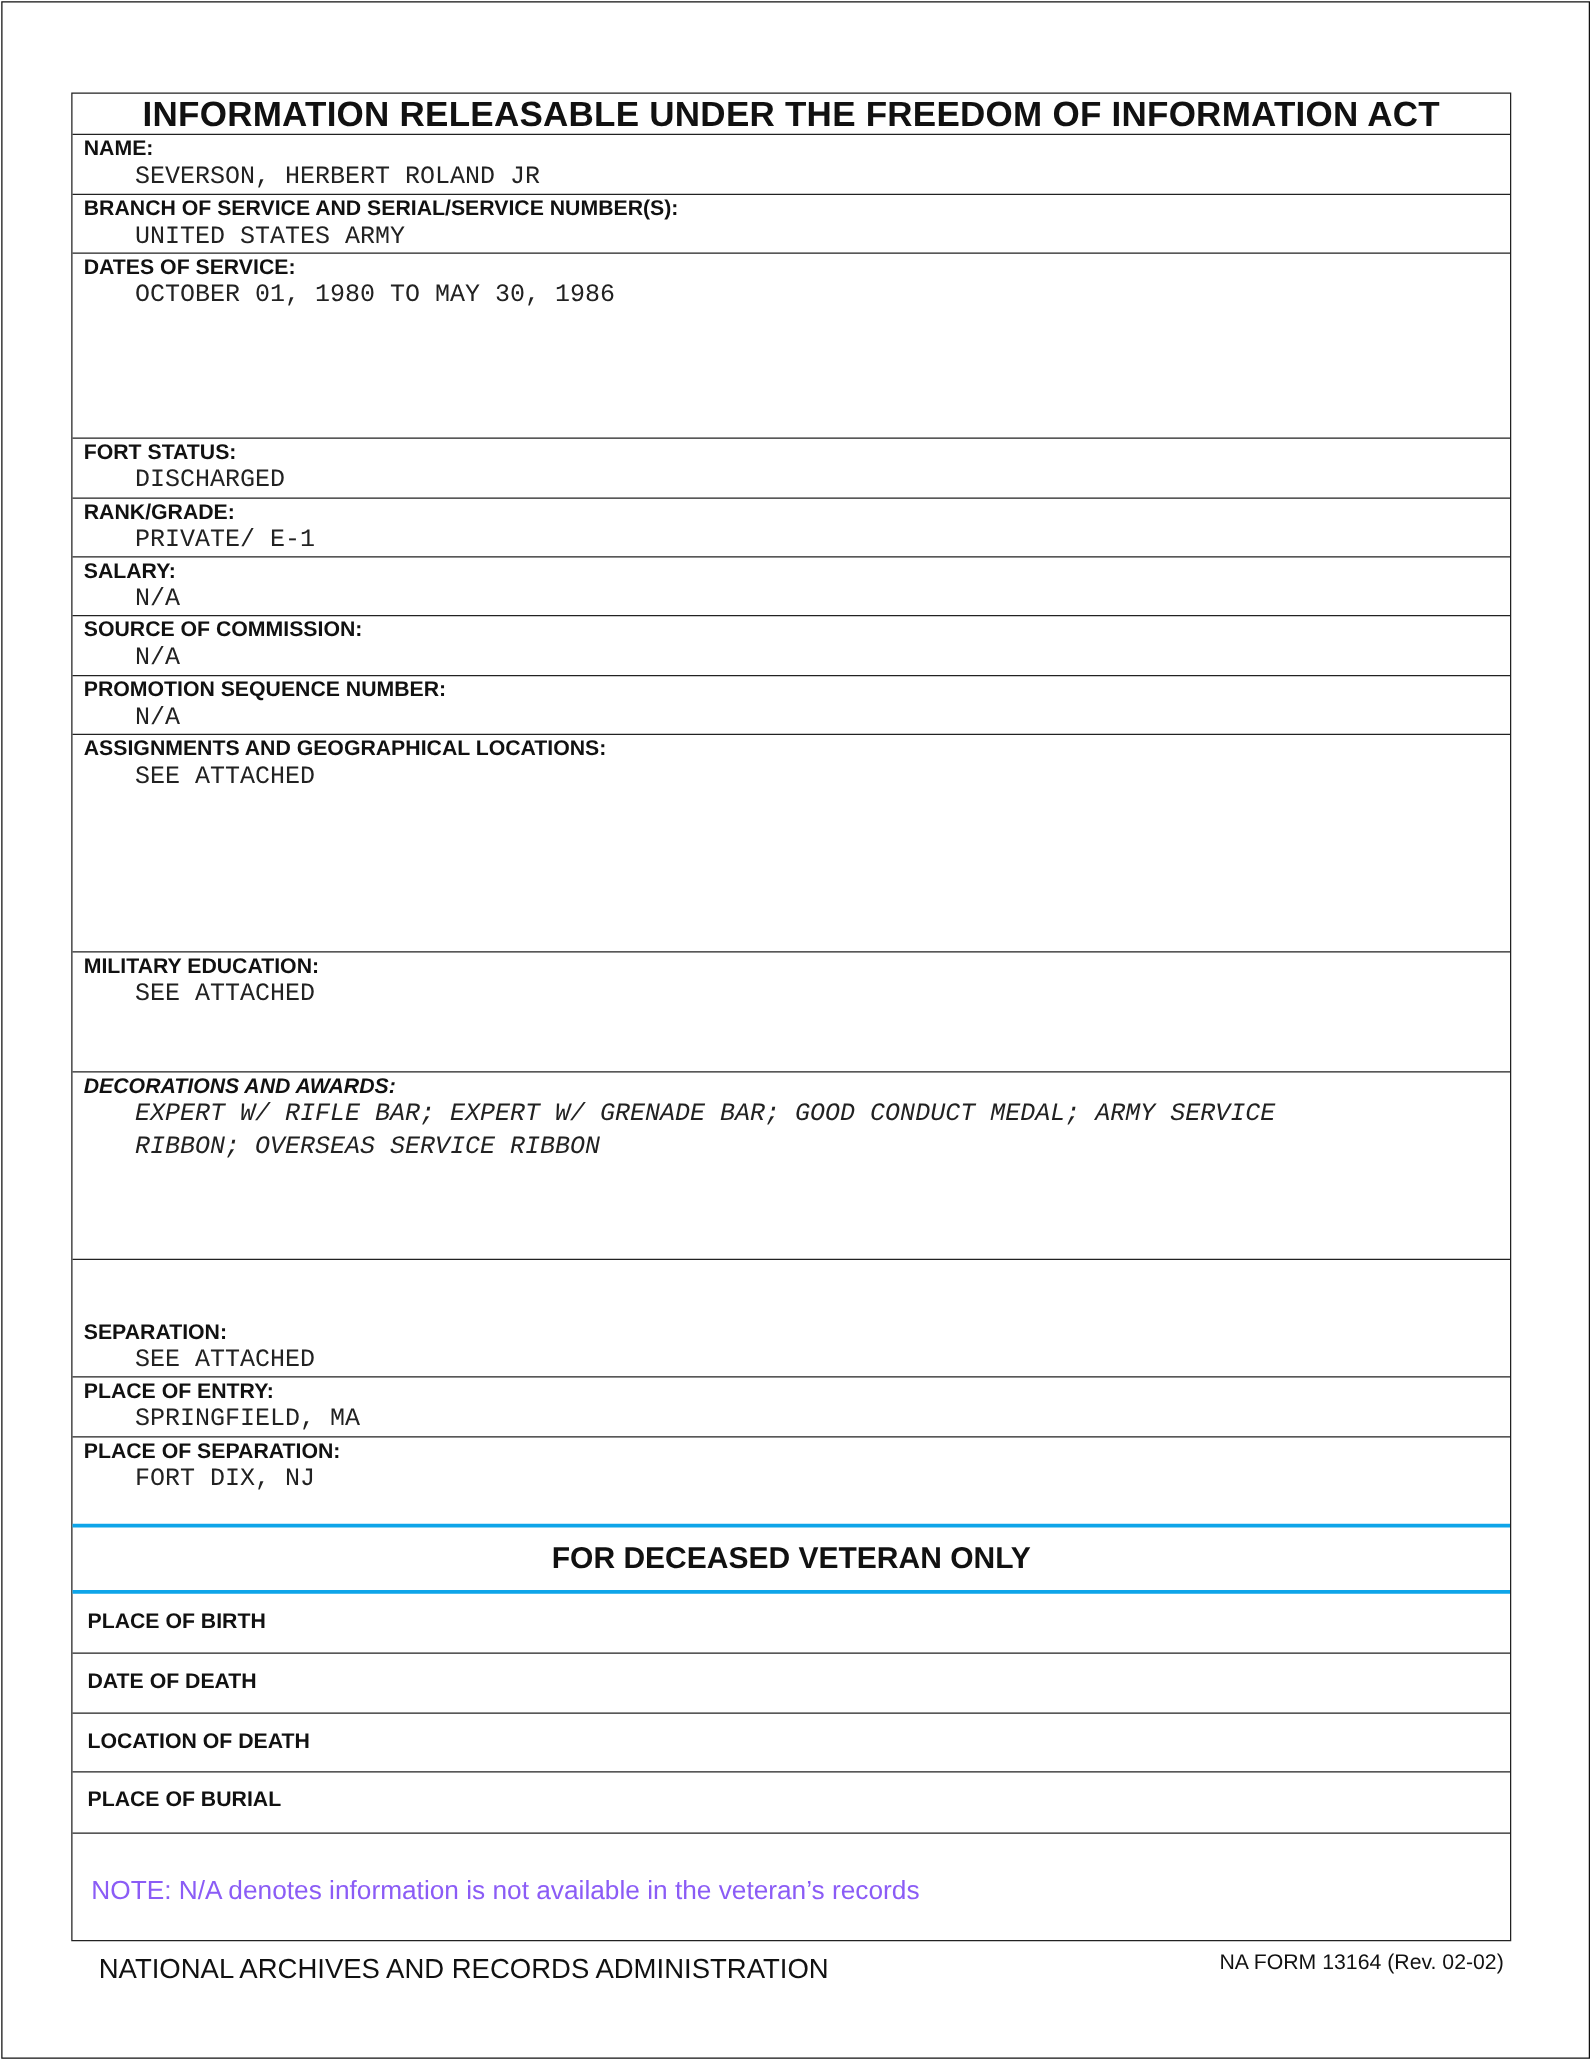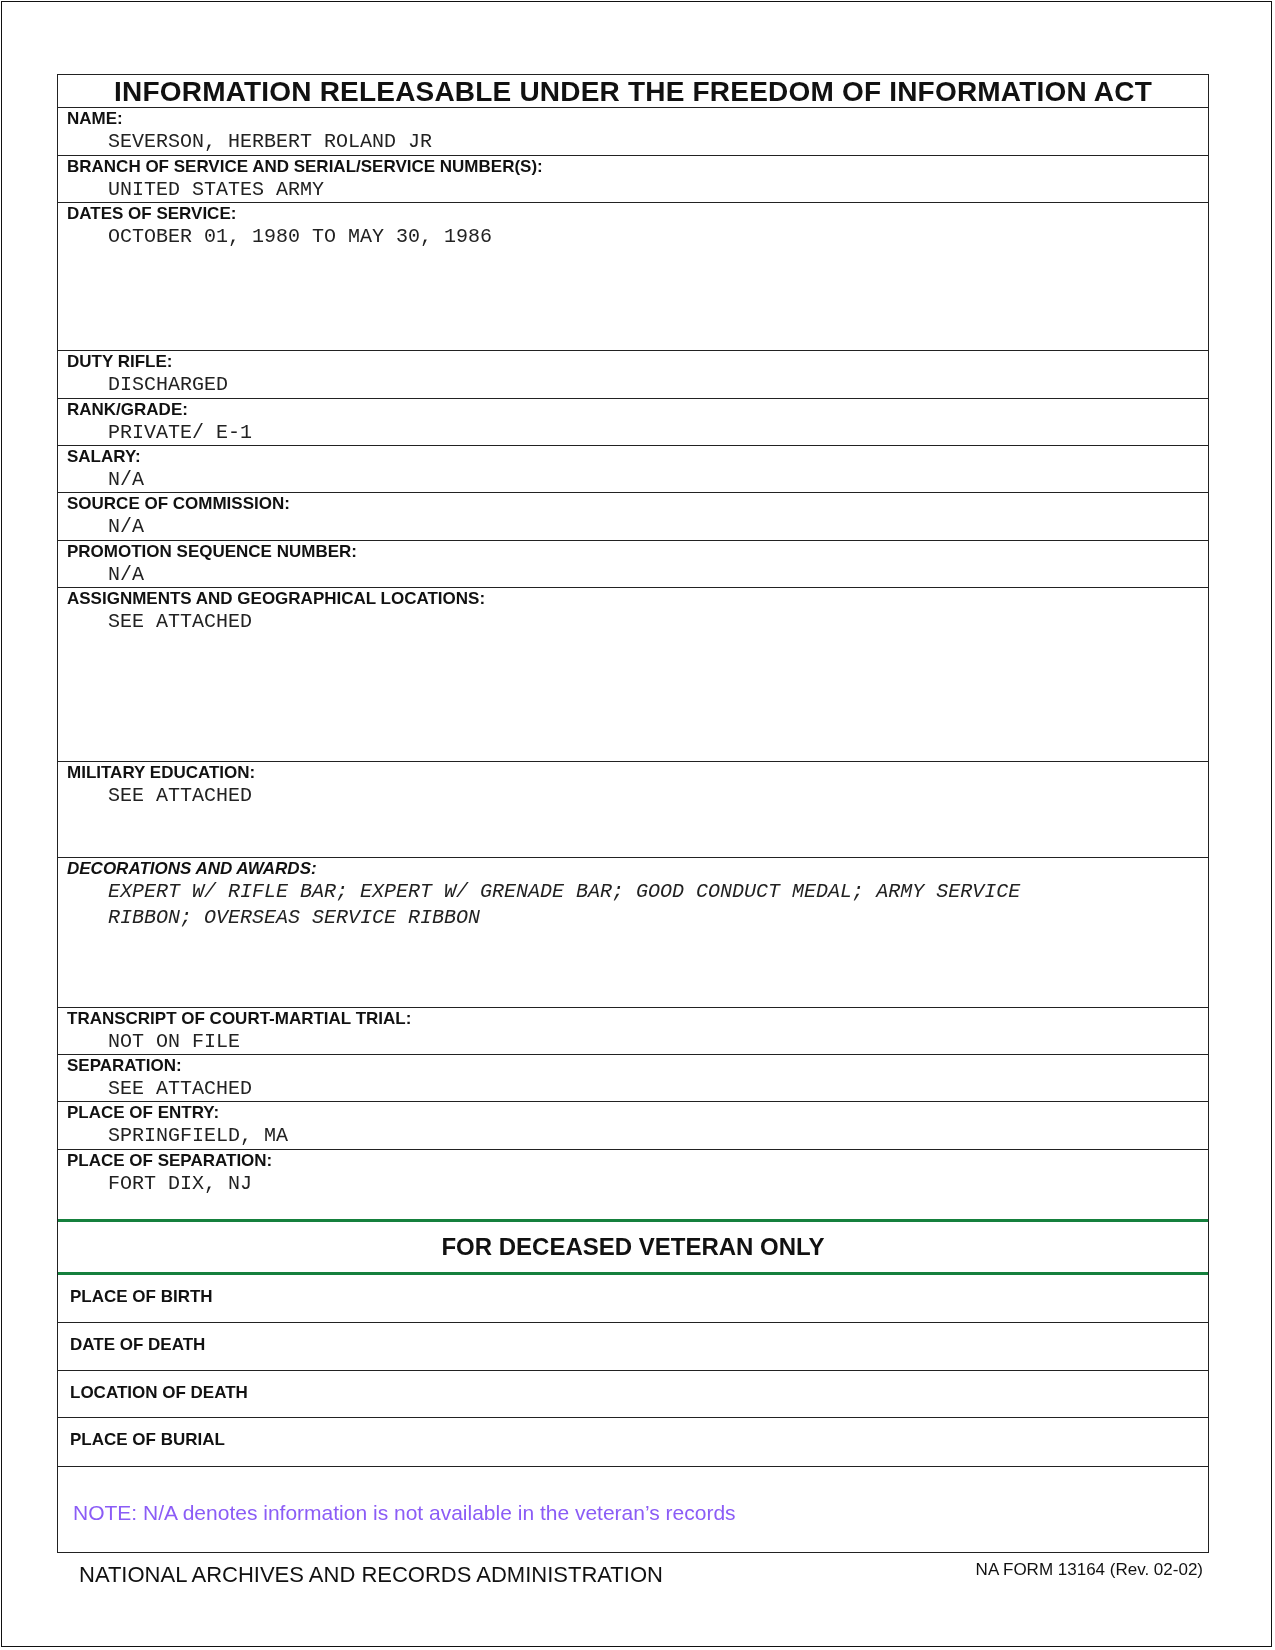--- a/index.html
+++ b/index.html
@@ -1,20 +1,20 @@
 <!DOCTYPE html>
 <html><head>
 <meta charset="utf-8">
 <style>
   html, body { margin: 0; padding: 0; background: #ffffff; }
   body { width: 1275px; height: 1650px; position: relative; overflow: hidden; }
   .page-border { position: absolute; left: 1px; top: 1px; width: 1271px; height: 1646px; border: 1px solid #111; box-sizing: border-box; }
   .form { position: absolute; left: 57px; top: 74px; width: 1152px; height: 1479px; border: 1.5px solid #222; box-sizing: border-box; }
   .row { position: absolute; left: 0; right: 0; border-bottom: 1.5px solid #222; box-sizing: border-box; }
-  .row.thick { border-bottom: 3px solid #15803d; }
+  .row.thick { border-bottom: 3px solid #0ea5e9; }
   .title { font-family: "Liberation Sans", sans-serif; font-weight: bold; font-size: 28px; text-align: center; line-height: 33px; color: #111; letter-spacing: 0.2px; }
   .label { position: absolute; left: 9px; top: 1px; font-family: "Liberation Sans", sans-serif; font-weight: bold; font-size: 17px; color: #111; line-height: 20px; white-space: nowrap; }
   .value { position: absolute; left: 50px; top: 21px; font-family: "Liberation Mono", monospace; font-size: 20px; color: #222; line-height: 26px; white-space: pre-wrap; width: 1080px; }
   .section-title { font-family: "Liberation Sans", sans-serif; font-weight: bold; font-size: 24px; text-align: center; line-height: 50px; color: #111; }
   .dlabel { position: absolute; left: 12px; top: 12px; font-family: Liberation Sans, sans-serif; font-weight: bold; font-size: 17px; color: #111; white-space: nowrap; }
   .note { position: absolute; left: 15px; top: 34px; font-family: "Liberation Sans", sans-serif; font-size: 21px; color: #8b5cf6; white-space: nowrap; }
   .footer-left { position: absolute; left: 79px; top: 1562px; font-family: "Liberation Sans", sans-serif; font-size: 22px; color: #111; }
   .footer-right { position: absolute; right: 72px; top: 1560px; font-family: "Liberation Sans", sans-serif; font-size: 17px; color: #111; }
 </style>
 </head>
@@ -34,21 +34,21 @@
   </div>
   <div class="row" style="top:81px;height:47px;">
     <span class="label">BRANCH OF SERVICE AND SERIAL/SERVICE NUMBER(S):</span>
     <span class="value">UNITED STATES ARMY</span>
   </div>
   <div class="row" style="top:128px;height:148px;">
     <span class="label">DATES OF SERVICE:</span>
     <span class="value">OCTOBER 01, 1980 TO MAY 30, 1986</span>
   </div>
   <div class="row" style="top:276px;height:48px;">
-    <span class="label">DUTY RIFLE:</span>
+    <span class="label">FORT STATUS:</span>
     <span class="value">DISCHARGED</span>
   </div>
   <div class="row" style="top:324px;height:47px;">
     <span class="label">RANK/GRADE:</span>
     <span class="value">PRIVATE/ E-1</span>
   </div>
   <div class="row" style="top:371px;height:47px;">
     <span class="label">SALARY:</span>
     <span class="value">N/A</span>
   </div>
@@ -65,24 +65,20 @@
     <span class="value">SEE ATTACHED</span>
   </div>
   <div class="row" style="top:687px;height:96px;">
     <span class="label">MILITARY EDUCATION:</span>
     <span class="value">SEE ATTACHED</span>
   </div>
   <div class="row" style="top:783px;height:150px;font-style:italic;">
     <span class="label">DECORATIONS AND AWARDS:</span>
     <span class="value">EXPERT W/ RIFLE BAR; EXPERT W/ GRENADE BAR; GOOD CONDUCT MEDAL; ARMY SERVICE
 RIBBON; OVERSEAS SERVICE RIBBON</span>
-  </div>
-  <div class="row" style="top:933px;height:47px;">
-    <span class="label">TRANSCRIPT OF COURT-MARTIAL TRIAL:</span>
-    <span class="value">NOT ON FILE</span>
   </div>
   <div class="row" style="top:980px;height:47px;">
     <span class="label">SEPARATION:</span>
     <span class="value">SEE ATTACHED</span>
   </div>
   <div class="row" style="top:1027px;height:48px;">
     <span class="label">PLACE OF ENTRY:</span>
     <span class="value">SPRINGFIELD, MA</span>
   </div>
   <div class="row thick" style="top:1075px;height:72px;">

